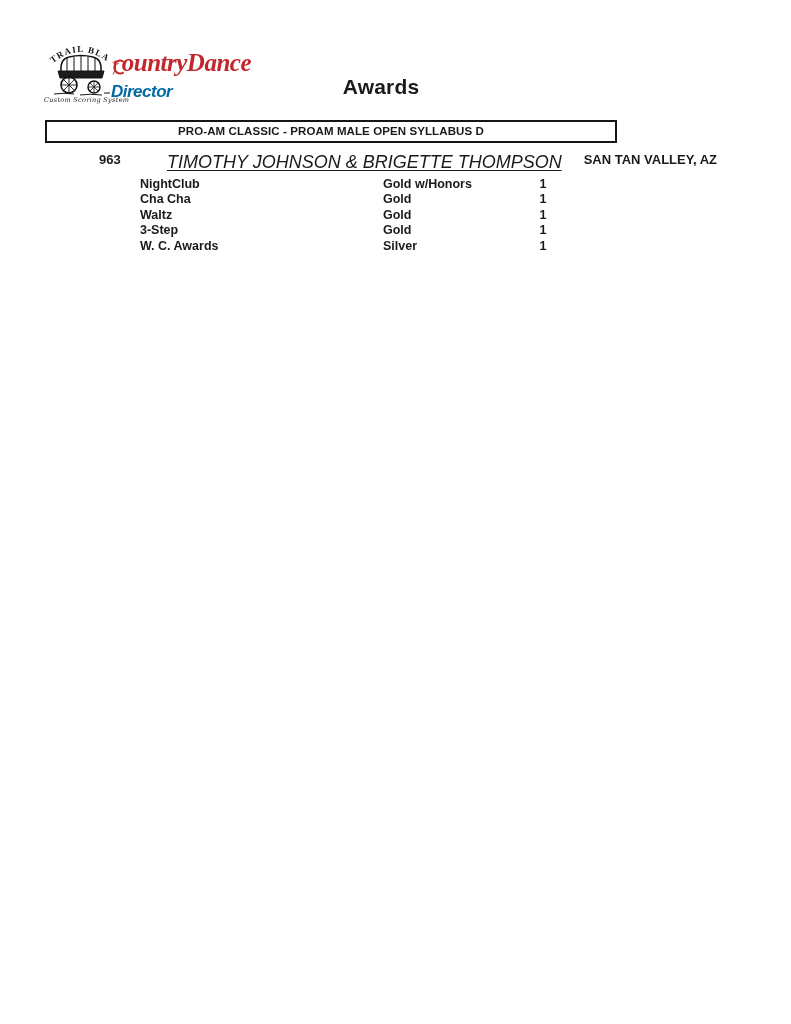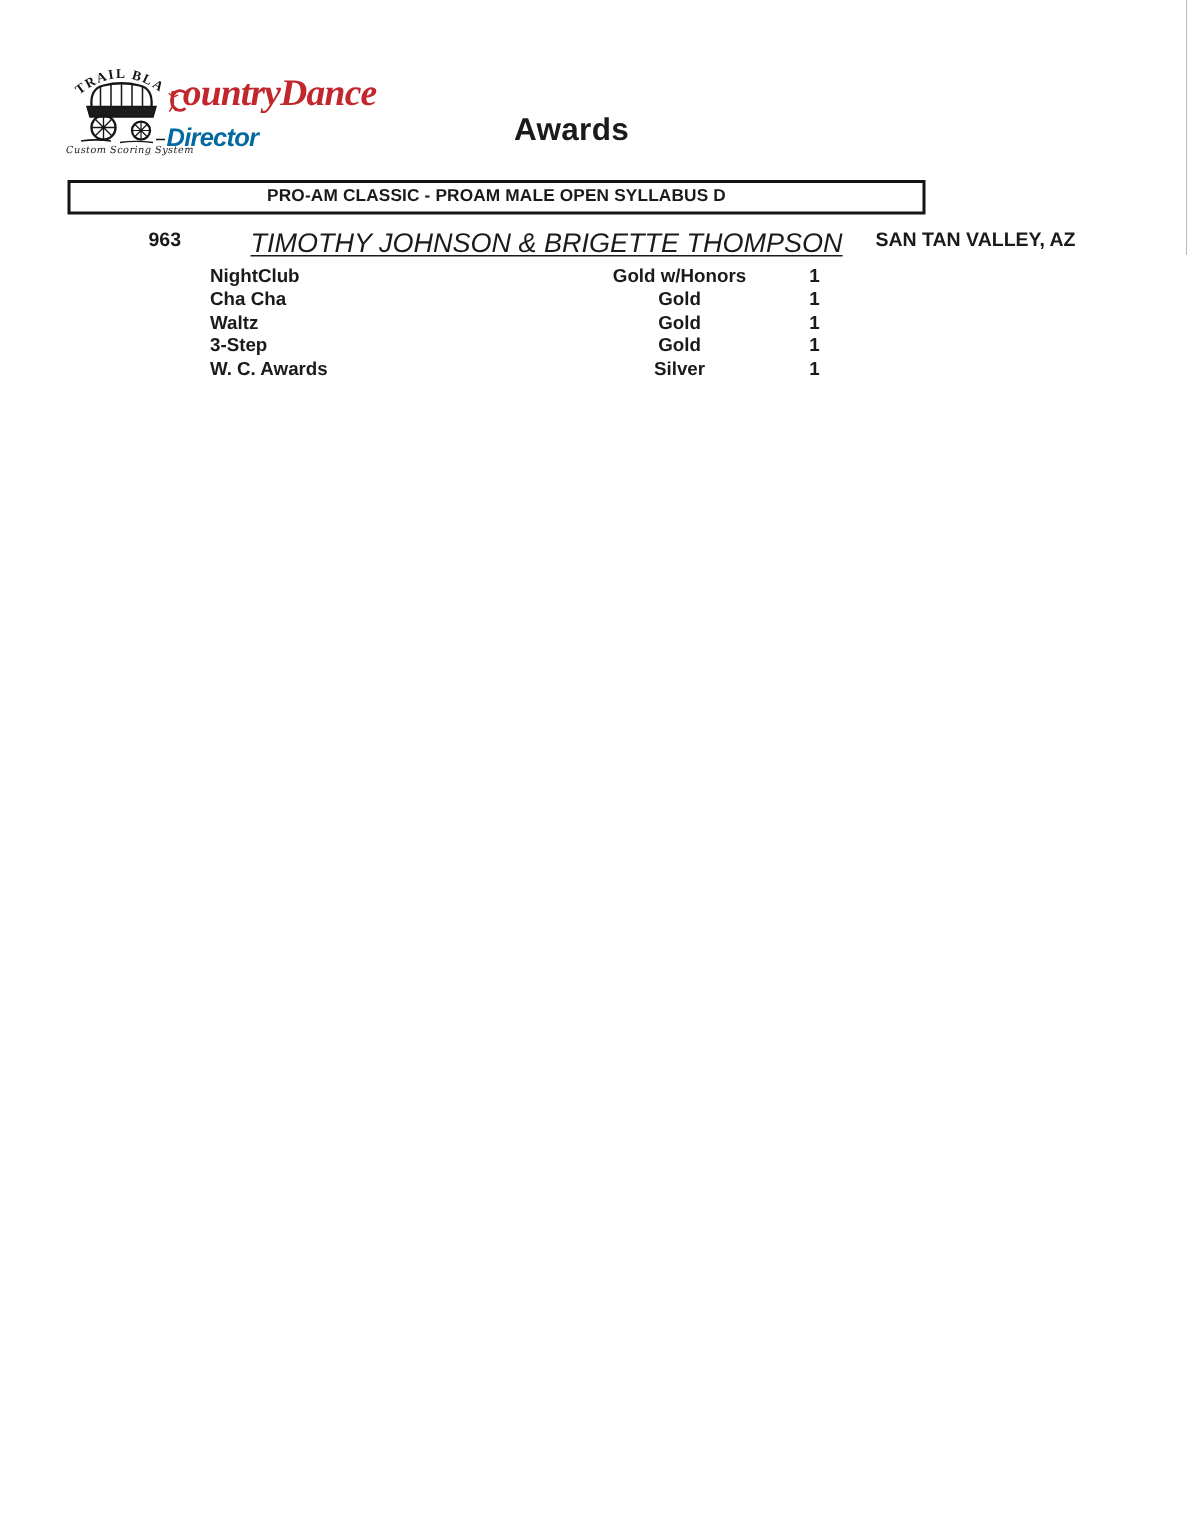--- a/index.html
+++ b/index.html
@@ -101,21 +101,21 @@
 
   
   .results { position: absolute; left: 0; top: 177px; width: 791px; }
   .result-row { position: relative; height: 15.4px; }
   .result-row > span {
     position: absolute; top: 0;
     font-size: 12.5px; font-weight: 700; line-height: 15.4px;
     white-space: nowrap;
   }
   .cell-dance { left: 140px; }
-  .cell-award { left: 383px; width: 140px; text-align: center; }
+  .cell-award { left: 383px; width: 140px; text-align: left; }
   .cell-count { left: 523px; width: 40px; text-align: center; }
 </style>
 </head>
 <body>
 
 <div class="page">
 
   <div class="tb-logo">
     <svg class="tb-svg" width="74" height="58" viewBox="0 0 74 58">
       <defs>

